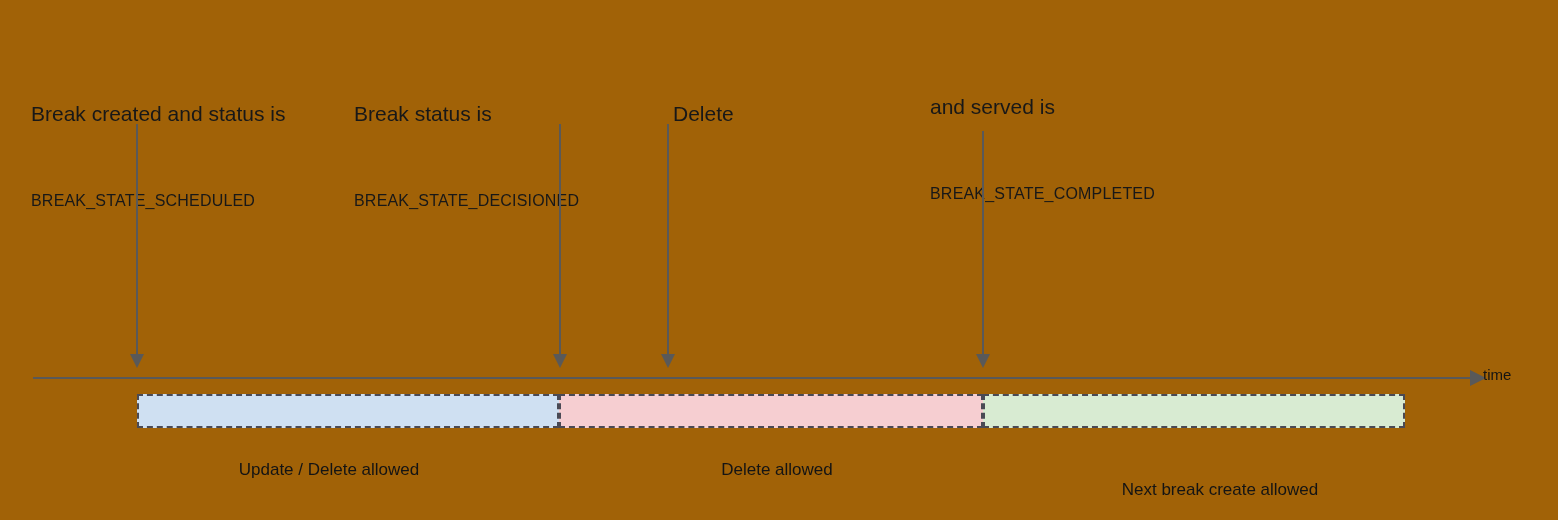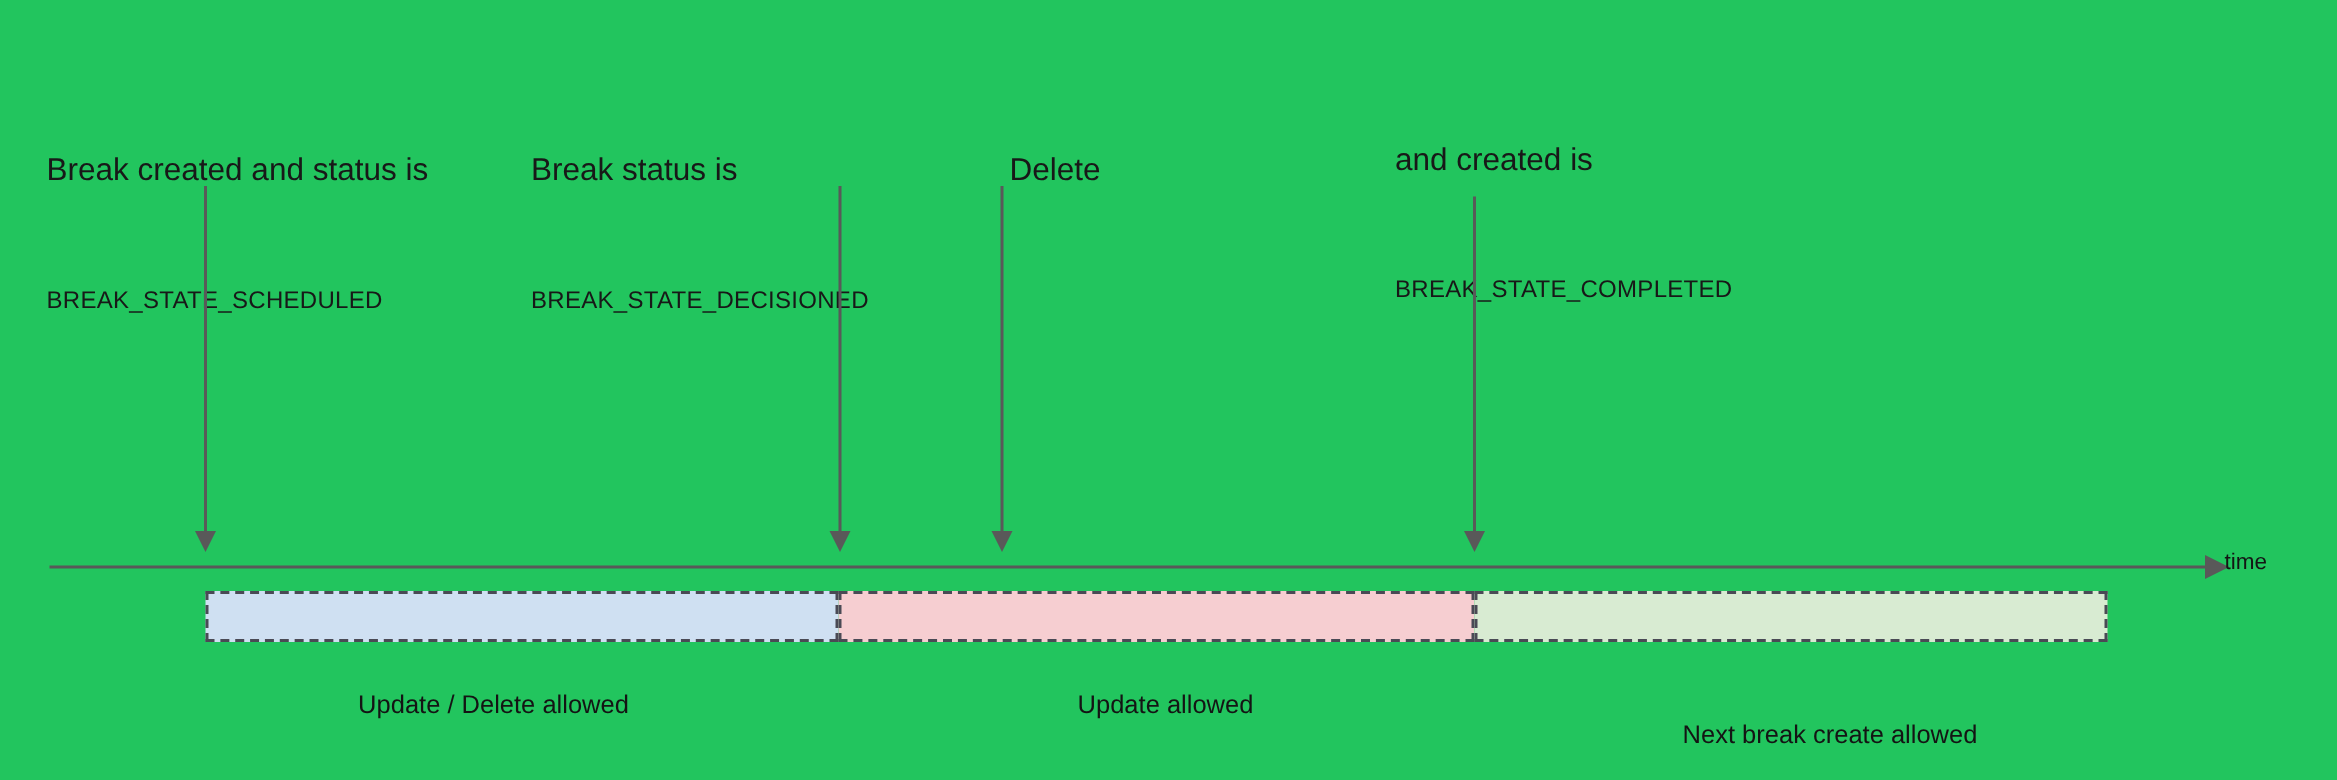--- a/index.html
+++ b/index.html
@@ -8,21 +8,21 @@
     background: #ffffff;
   }
   body {
     font-family: "Liberation Sans", sans-serif;
     color: #1a1a1a;
   }
   #canvas {
     position: relative;
     width: 1558px;
     height: 520px;
-    background: #22c55e;
+    background: #a16207;
     overflow: hidden;
   }
 
   
   .annotation {
     position: absolute;
     white-space: pre;
     line-height: 29px;
     font-size: 21px;
     color: #181818;
@@ -112,21 +112,21 @@
   <div class="annotation" id="ann-1" style="left: 354px; top: 41px;">
     <span class="sans">Break status is</span>
     <span class="mono">BREAK_STATE_DECISIONED</span>
   </div>
 
   <div class="annotation" id="ann-2" style="left: 673px; top: 41px;">
     <span class="sans">Delete</span>
   </div>
 
   <div class="annotation" id="ann-3" style="left: 930px; top: 34px;">
-    <span class="sans">and created is</span>
+    <span class="sans">and served is</span>
     <span class="mono">BREAK_STATE_COMPLETED</span>
   </div>
 
   <div class="marker" id="mk-0" style="left: 128px; top: 124px; height: 244px;">
     <div class="stem" style="height: 231px;"></div>
     <div class="head" style="top: 230px;"></div>
   </div>
   <div class="marker" id="mk-1" style="left: 551px; top: 124px; height: 244px;">
     <div class="stem" style="height: 231px;"></div>
     <div class="head" style="top: 230px;"></div>
@@ -142,16 +142,16 @@
 
   <div id="axis-line" style="left: 33px; top: 377px; width: 1437px; background: rgb(89, 89, 89);"></div>
   <div id="axis-head" style="left: 1470px; top: 370px; border-left-color: rgb(89, 89, 89);"></div>
   <div id="axis-label" style="left: 1483px; top: 366px;">time</div>
 
   <div class="phase-bar" id="bar-0" style="left: 137px; top: 394px; width: 422px; height: 34px; background: rgb(207, 224, 242); border-color: rgb(74, 74, 85);"></div>
   <div class="phase-bar" id="bar-1" style="left: 559px; top: 394px; width: 424px; height: 34px; background: rgb(246, 206, 209); border-color: rgb(74, 74, 85);"></div>
   <div class="phase-bar" id="bar-2" style="left: 983px; top: 394px; width: 422px; height: 34px; background: rgb(216, 235, 210); border-color: rgb(74, 74, 85);"></div>
 
   <div class="caption" id="cap-0" style="left: 79px; width: 500px; top: 460px;">Update / Delete allowed</div>
-  <div class="caption" id="cap-1" style="left: 527px; width: 500px; top: 460px;">Update allowed</div>
+  <div class="caption" id="cap-1" style="left: 527px; width: 500px; top: 460px;">Delete allowed</div>
   <div class="caption" id="cap-2" style="left: 970px; width: 500px; top: 480px;">Next break create allowed</div>
 
 </div>
 
 </body></html>

